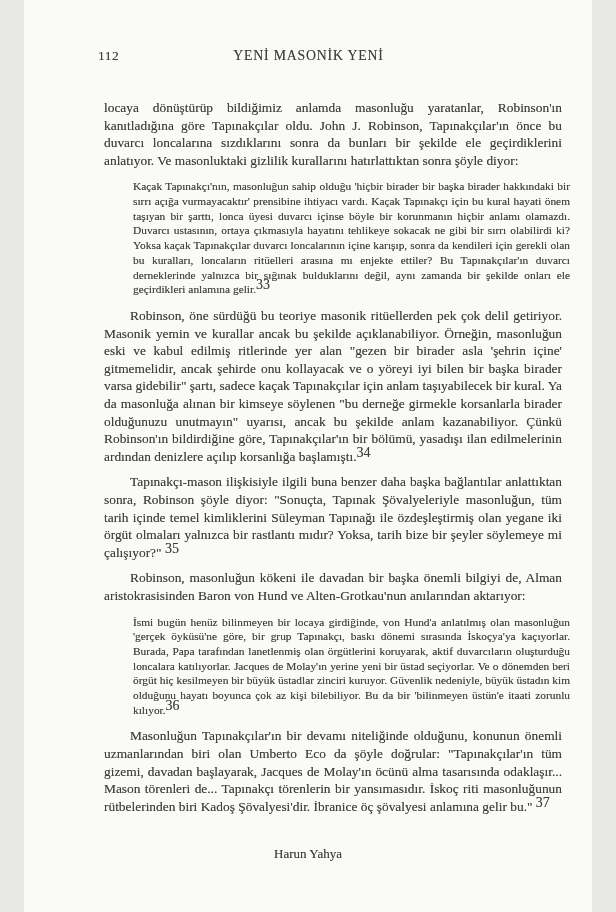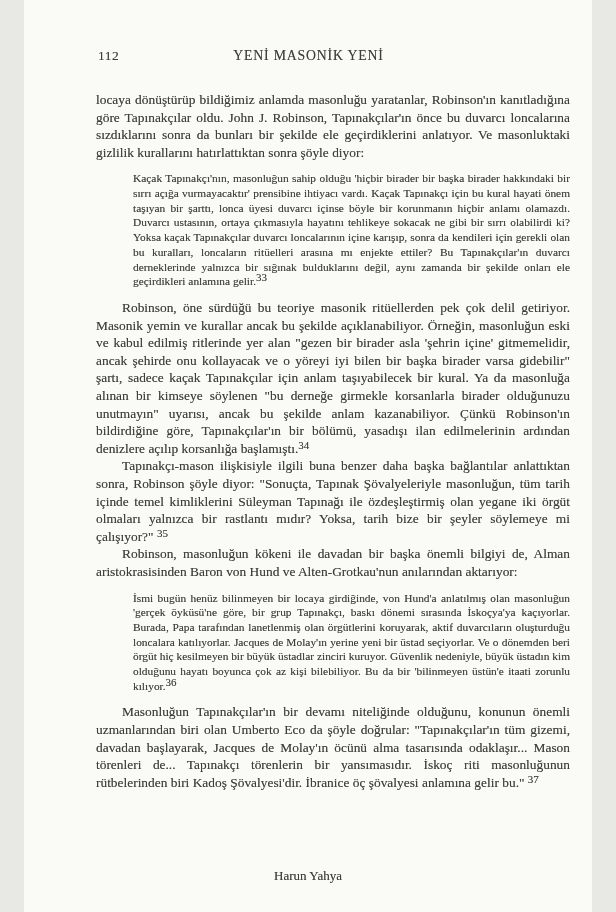--- a/index.html
+++ b/index.html
@@ -41,49 +41,48 @@
     font-size: 13.8px;
     letter-spacing: 0.8px;
   }
   .page-body {
     position: absolute;
     top: 91px;
     left: 72px;
     width: 474px;
   }
   .para {
-    margin: 0;
+    margin: 8px;
     font-size: 13.4px;
     line-height: 17.6px;
     text-align: justify;
   }
   .para.indent {
     text-indent: 26px;
   }
   .quote {
     margin: 10px 0 10px 37px;
     font-size: 11.4px;
     line-height: 14.7px;
     text-align: justify;
   }
   sup {
-    font-size: 11px;
+    font-size: 14px;
     line-height: 0;
     vertical-align: baseline;
     position: relative;
     top: -4px;
   }
   .page-footer {
     position: absolute;
     top: 846px;
     left: 0;
     right: 0;
     text-align: center;
     font-size: 13px;
-    margin-top: 22px;
   }
 </style>
 </head>
 <body>
 
 <div class="page">
 
   <header class="page-header">
     <span class="page-number">112</span>
     <span class="running-title">YENİ MASONİK YENİ</span>

